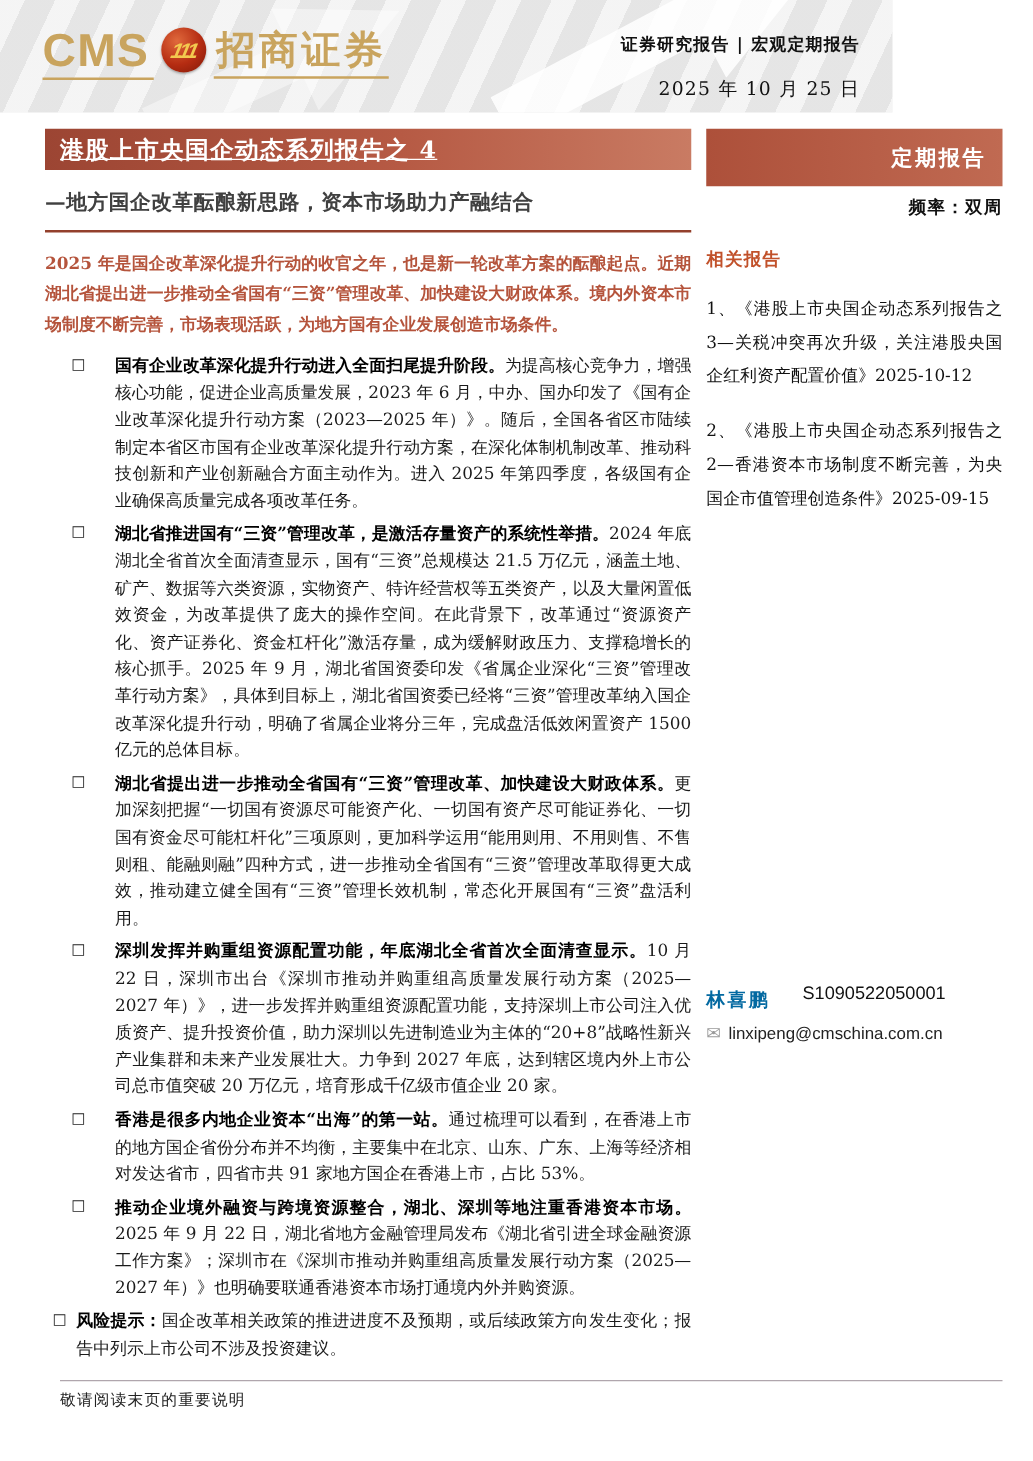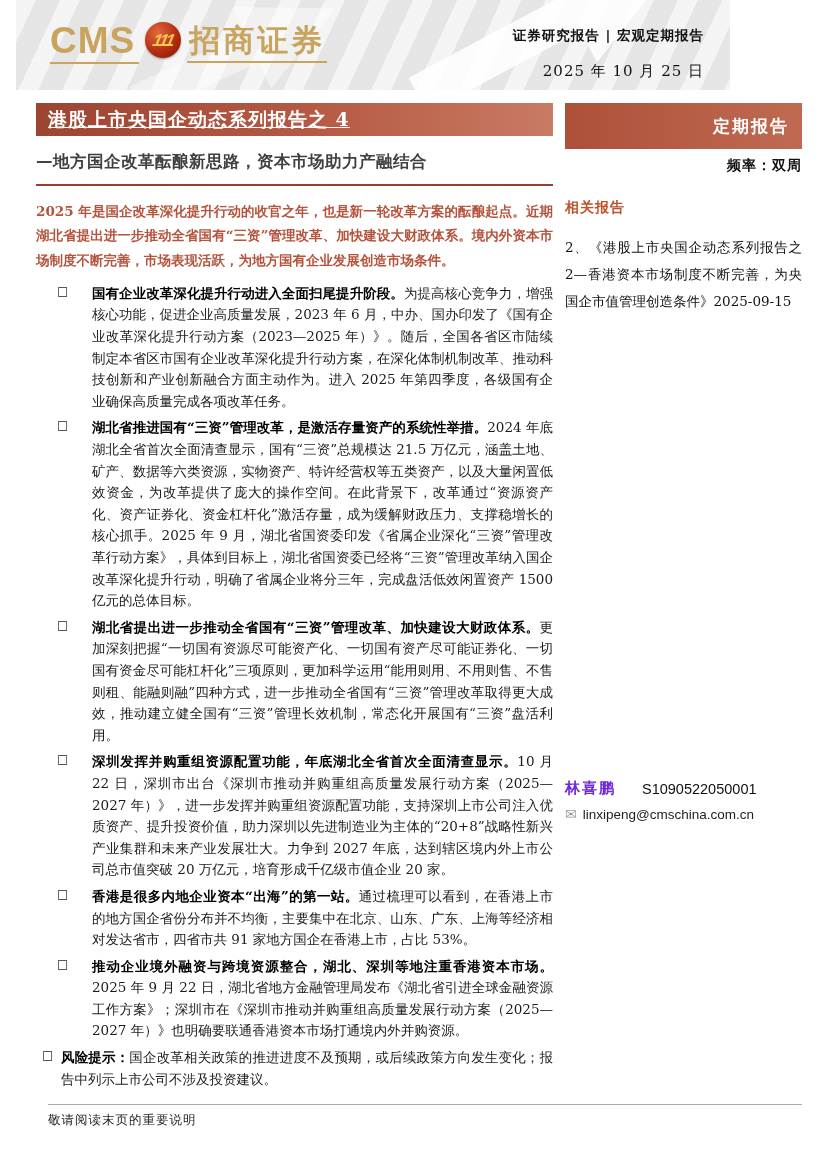--- a/index.html
+++ b/index.html
@@ -5,21 +5,21 @@
   * { margin:0; padding:0; box-sizing:border-box; }
   html,body { background:#fff; }
   .page {
     position:relative; width:826px; height:1169px; margin:0 auto;
     background:#ffffff; overflow:hidden;
     font-family:"DejaVu Serif","Liberation Serif",serif;
     color:#1a1a1a;
   }
   
   .header {
-    position:absolute; top:0; left:16px; width:714px; height:90px;
+    position:absolute; top:0; left:0; width:714px; height:90px;
     background:#eaeaea;
     background-image:repeating-linear-gradient(115deg, rgba(255,255,255,.5) 0 18px, rgba(0,0,0,.02) 18px 40px);
     overflow:hidden;
   }
   .hdr-arrow {
     position:absolute; background:rgba(255,255,255,.85);
     clip-path:polygon(0 68%, 58% 68%, 58% 100%, 100% 50%, 58% 0, 58% 32%, 0 32%);
   }
   .hdr-arrow.a1 { width:300px; height:110px; right:30px; top:-30px; transform:rotate(-28deg); }
   .hdr-arrow.a2 { width:220px; height:90px; left:110px; top:10px; transform:rotate(-25deg); opacity:.5; }
@@ -73,21 +73,21 @@
   .side-box {
     height:46px; background:linear-gradient(90deg,#ad503a,#c06a52);
     color:#fff; font-weight:bold; font-size:17px; letter-spacing:2px;
     display:flex; align-items:center; justify-content:flex-end; padding-right:13px;
   }
   .freq { margin-top:8px; text-align:right; font-weight:bold; font-size:14px; color:#111; letter-spacing:1px; }
   .rel-title { margin-top:24px; font-weight:bold; font-size:14px; color:#c1512a; letter-spacing:1px; }
   .rel-item { margin-top:17px; font-size:13.5px; line-height:2.0; text-align:justify; color:#111; }
   .analyst { position:absolute; left:0; top:676px; width:237px; }
   .a-row { display:flex; align-items:center; }
-  .a-name { font-weight:bold; font-size:15px; letter-spacing:2px; color:#6d28d9; }
+  .a-name { font-weight:bold; font-size:15px; letter-spacing:2px; color:#0369a1;margin-top:12px; }
   .a-cert { font-family:"Liberation Sans",sans-serif; font-size:14.5px; color:#111; margin-left:26px; }
   .a-email { margin-top:8px; font-family:"Liberation Sans",sans-serif; font-size:13.5px; color:#222; }
   .env { color:#9a9a9a; font-size:14px; margin-right:6px; }
   
   .footer-line { position:absolute; left:48px; right:24px; top:1104px; border-top:1px solid #b0a6ad; }
   .footer-note { position:absolute; left:48px; top:1112px; font-size:12.5px; color:#222; letter-spacing:1px; }
 </style>
 </head>
 <body>
 
@@ -146,20 +146,21 @@
         <span class="sq">□</span>
         <p><span class="lead">风险提示：</span><span>国企改革相关政策的推进进度不及预期，或后续政策方向发生变化；报告中列示上市公司不涉及投资建议。</span></p>
       </div>
     </div>
   </div>
 
   <div class="rightcol">
     <div class="side-box">定期报告</div>
     <div class="freq">频率：双周</div>
     <div class="rel-title">相关报告</div>
+    <p class="rel-item">1、《港股上市央国企动态系列报告之 3—关税冲突再次升级，关注港股央国企红利资产配置价值》2025-10-12</p>
     <p class="rel-item">2、《港股上市央国企动态系列报告之 2—香港资本市场制度不断完善，为央国企市值管理创造条件》2025-09-15</p>
     <div class="analyst">
       <div class="a-row">
         <span class="a-name">林喜鹏</span>
         <span class="a-cert">S1090522050001</span>
       </div>
       <div class="a-row a-email">
         <span class="env">✉</span>
         <span>linxipeng@cmschina.com.cn</span>
       </div>

